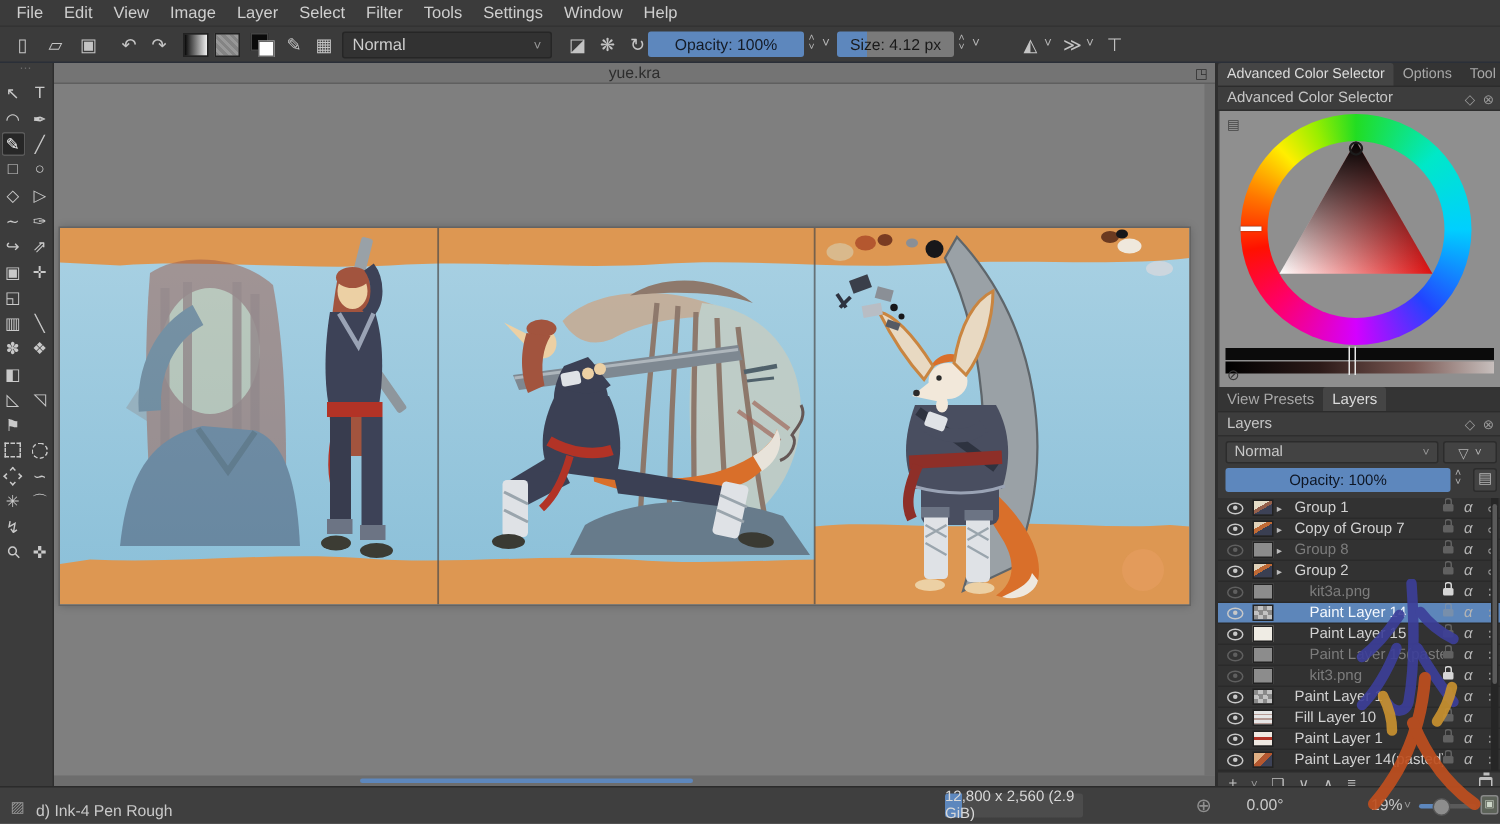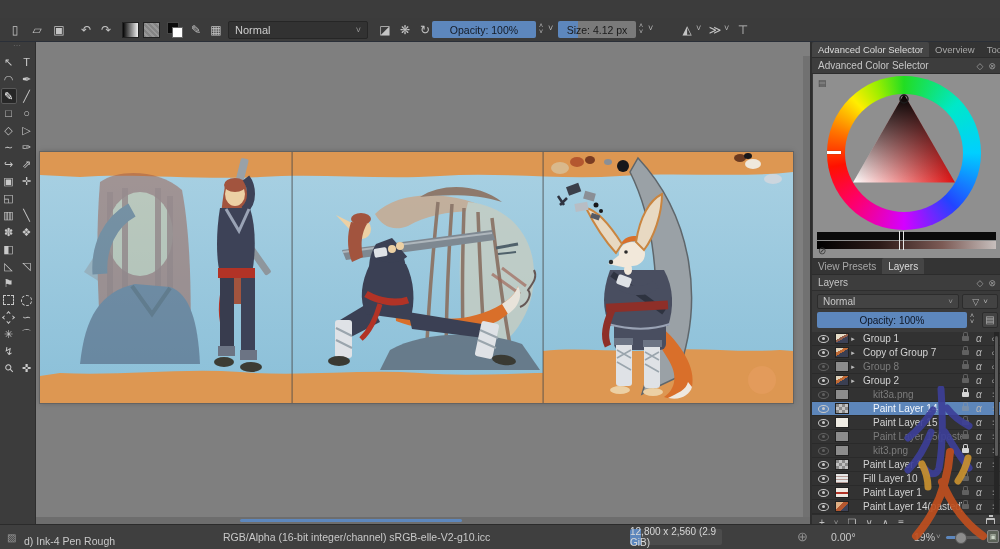--- a/index.html
+++ b/index.html
@@ -117,20 +117,33 @@
   .zslider::after{content:'';position:absolute;left:9px;top:-4px;width:10px;height:10px;border-radius:50%;background:#8d8d8d;border:1px solid #555}
   .fitbtn{position:absolute;left:987px;top:5px;width:12px;height:13px;background:#5c6258;border:1px solid #888;border-radius:2px;font-size:7px;color:#cdd6c8;text-align:center;line-height:12px}
   
   .wmark{position:absolute;pointer-events:none;z-index:9}
 </style>
 </head>
 <body>
 
 <div id="app">
 
+  <div class="menubar">
+    <span>File</span>
+    <span>Edit</span>
+    <span>View</span>
+    <span>Image</span>
+    <span>Layer</span>
+    <span>Select</span>
+    <span>Filter</span>
+    <span>Tools</span>
+    <span>Settings</span>
+    <span>Window</span>
+    <span>Help</span>
+  </div>
 
   <div class="toolbar">
     <span class="tbtn" style="left:6px">▯</span>
     <span class="tbtn" style="left:28px">▱</span>
     <span class="tbtn" style="left:50px">▣</span>
     <span class="tbtn" style="left:77px">↶</span>
     <span class="tbtn" style="left:97px">↷</span>
     <span class="swgrad"></span>
     <span class="swpat"></span>
     <span class="swcol"></span>
@@ -201,20 +214,24 @@
         <span class="tool">✳</span>
         <span class="tool">⌒</span>
         <span class="tool">↯</span>
         <span class="tool blank"></span>
         <span class="tool r45">⚲</span>
         <span class="tool">✜</span>
       </div>
   </div>
 
   <div class="workspace">
+    <div class="mdi-title">
+      <span>yue.kra</span>
+      <span class="mdi-float">◳</span>
+    </div>
 
     <div class="art">
     <svg width="753" height="251" viewBox="0 0 753 251">
       <defs>
         <linearGradient id="sky" x1="0" y1="0" x2="0" y2="1">
           <stop offset="0" stop-color="#a9d1e3"></stop>
               <stop offset="1" stop-color="#8abfd8"></stop>
         </linearGradient>
         <linearGradient id="tg1" x1="0" y1="0" x2="1" y2="0">
           <stop offset="0" stop-color="#ffffff"></stop>
@@ -351,21 +368,21 @@
 
     <div class="hscroll">
         <div class="hthumb"></div>
       </div>
     <div class="vscroll"></div>
   </div>
 
   <div class="rpanel">
     <div class="rtabs">
       <span class="rtab on">Advanced Color Selector</span>
-      <span class="rtab">Overview</span>
+      <span class="rtab">Options</span>
       <span class="rtab">Tool Options</span>
     </div>
     <div class="dhead" style="top:16px">
       <span class="t">Advanced Color Selector</span>
       <span class="ic">◇</span>
       <span class="ic">⊗</span>
     </div>
     <div class="selbox">
       <span class="selgear">▤</span>
       <div class="ring">
@@ -544,21 +561,20 @@
       <span>∨</span>
       <span>∧</span>
       <span>≡</span>
       <span class="trash"></span>
     </div>
   </div>
 
   <div class="statusbar">
     <span class="sic">▨</span>
     <span class="sb-brush">d) Ink-4 Pen Rough</span>
-    <span class="sb-cs">RGB/Alpha (16-bit integer/channel)  sRGB-elle-V2-g10.icc</span>
     <span class="memchip">12,800 x 2,560 (2.9 GiB)</span>
     <span class="sb-angleic">⊕</span>
     <span class="sb-angle">0.00°</span>
     <span class="sb-zoom">19%</span>
     <span class="sb-zchev">˅</span>
     <span class="zslider"></span>
     <span class="fitbtn">▣</span>
   </div>
 
   <svg class="wmark" style="left:903px;top:386px" width="72" height="98" viewBox="0 0 72 98" aria-label="水">

